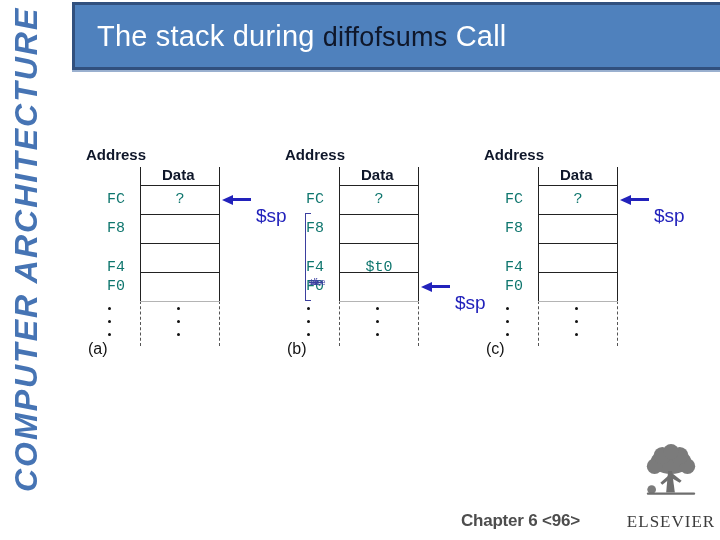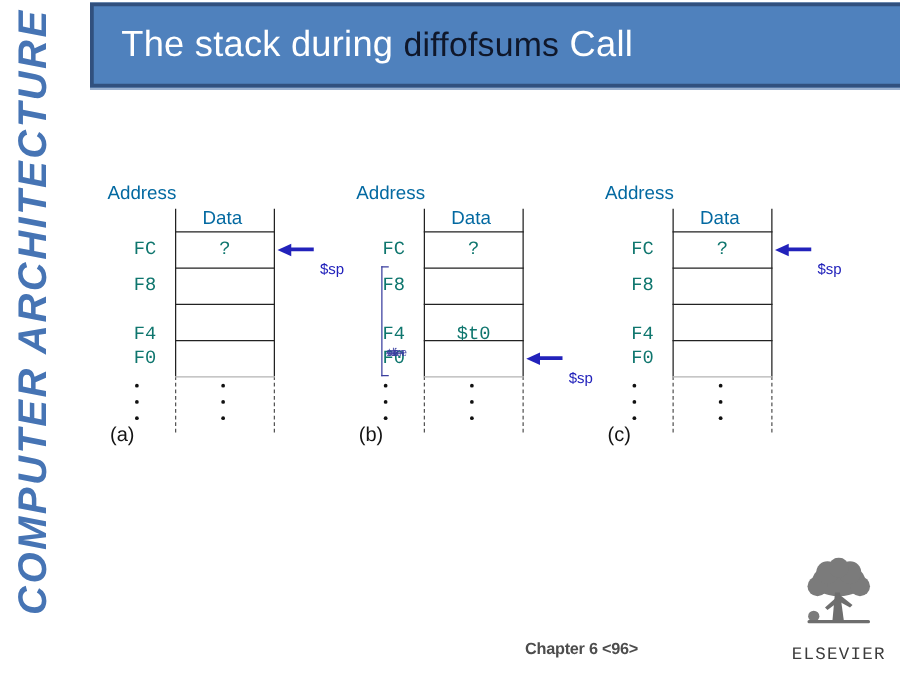--- a/index.html
+++ b/index.html
@@ -25,21 +25,21 @@
     font-weight:bold;font-style:italic;font-size:32px;letter-spacing:2px;
     color:#4674b4;white-space:nowrap;
   }
 
   
   .diagram{position:absolute;top:140px;width:290px;height:232px;}
   .d-a{left:80px;}
   .d-b{left:279px;}
   .d-c{left:478px;}
 
-  .hdr{position:absolute;top:6px;font-size:15px;color:#0369a1;}
+  .hdr{position:absolute;top:6px;font-size:15px;color:#0f172a;font-weight:bold;}
   .hdr-addr{left:6px;}
   .hdr-data{left:82px;margin-top:20px;}
 
   .vl{position:absolute;top:27px;height:134px;width:1px;background:#222;}
   .vl-l{left:60px;} .vl-r{left:139px;}
   .vd{position:absolute;top:161px;height:45px;width:0;border-left:1px dashed #555;}
   .hl{position:absolute;left:60px;width:80px;height:1px;background:#222;}
   .hl-0{top:45px;} .hl-1{top:74px;} .hl-2{top:103px;} .hl-3{top:132px;}
   .hl-light{top:161px;background:#b4b4b4;}
 
@@ -51,36 +51,36 @@
   .dots{position:absolute;top:167px;display:flex;flex-direction:column;gap:10px;align-items:center;width:6px;}
   .dots-addr{left:26px;} .dots-data{left:95px;}
   .dots i{display:block;width:3px;height:3px;background:#111;border-radius:50%;}
 
   .cap{position:absolute;left:8px;top:200px;font-size:16px;color:#141414;}
 
   .sp{position:absolute;left:142px;height:13px;display:flex;align-items:center;}
   .sp-r0{top:53px;} .sp-r3{top:140px;}
   .sp-head{width:0;height:0;border-top:5px solid transparent;border-bottom:5px solid transparent;border-right:11px solid #2222bb;}
   .sp-shaft{width:19px;height:2.5px;background:#2222bb;margin-left:-1px;}
-  .sp-label{color:#2222bb;font-size:12px;margin-left:5px;line-height:13px;margin-top:32px;}
+  .sp-label{color:#2222bb;font-size:19px;margin-left:5px;line-height:13px;margin-top:32px;}
 
   .bracket{position:absolute;left:26px;top:73px;width:6px;height:88px;
     border:1.6px solid #3b3f9f;border-right:none;box-sizing:border-box;}
   .framelabel{position:absolute;left:-3px;top:137px;width:80px;text-align:center;
     font-size:9px;color:#3b3fa0;letter-spacing:-2.8px;white-space:nowrap;
     text-decoration:line-through;transform:scaleX(.9);}
 
   
   .copyright{position:absolute;left:10px;top:511px;font-style:italic;font-size:13px;color:#8c8c8c;white-space:nowrap;}
   .copyright sup{font-size:9px;}
-  .chapter{position:absolute;left:420px;top:511px;width:160px;text-align:left;
-    font-size:13px;font-weight:bold;color:#4d4d4d;letter-spacing:-0.2px;}
+  .chapter{position:absolute;left:420px;top:511px;width:160px;text-align:right;
+    font-size:17px;font-weight:bold;color:#4d4d4d;letter-spacing:-0.2px;}
   .elsevier{position:absolute;left:626px;top:444px;width:90px;height:94px;background:#fff;
     display:flex;flex-direction:column;align-items:center;justify-content:flex-end;padding-bottom:6px;box-sizing:border-box;}
-  .elsevier-word{font-family:Liberation Mono, monospace;font-size:14px;color:#3c3c3c;letter-spacing:1px;margin-top:8px;}
+  .elsevier-word{font-family:Liberation Serif, serif;font-size:17px;color:#3c3c3c;letter-spacing:1px;margin-top:8px;}
 </style>
 </head>
 <body>
 
 <div id="slide">
 
   <div class="side-vertical">COMPUTER ARCHITECTURE</div>
 
   <div class="titlebar">
     <span class="title-text"><span>The stack during </span><span class="title-code">diffofsums</span><span> Call</span></span>

